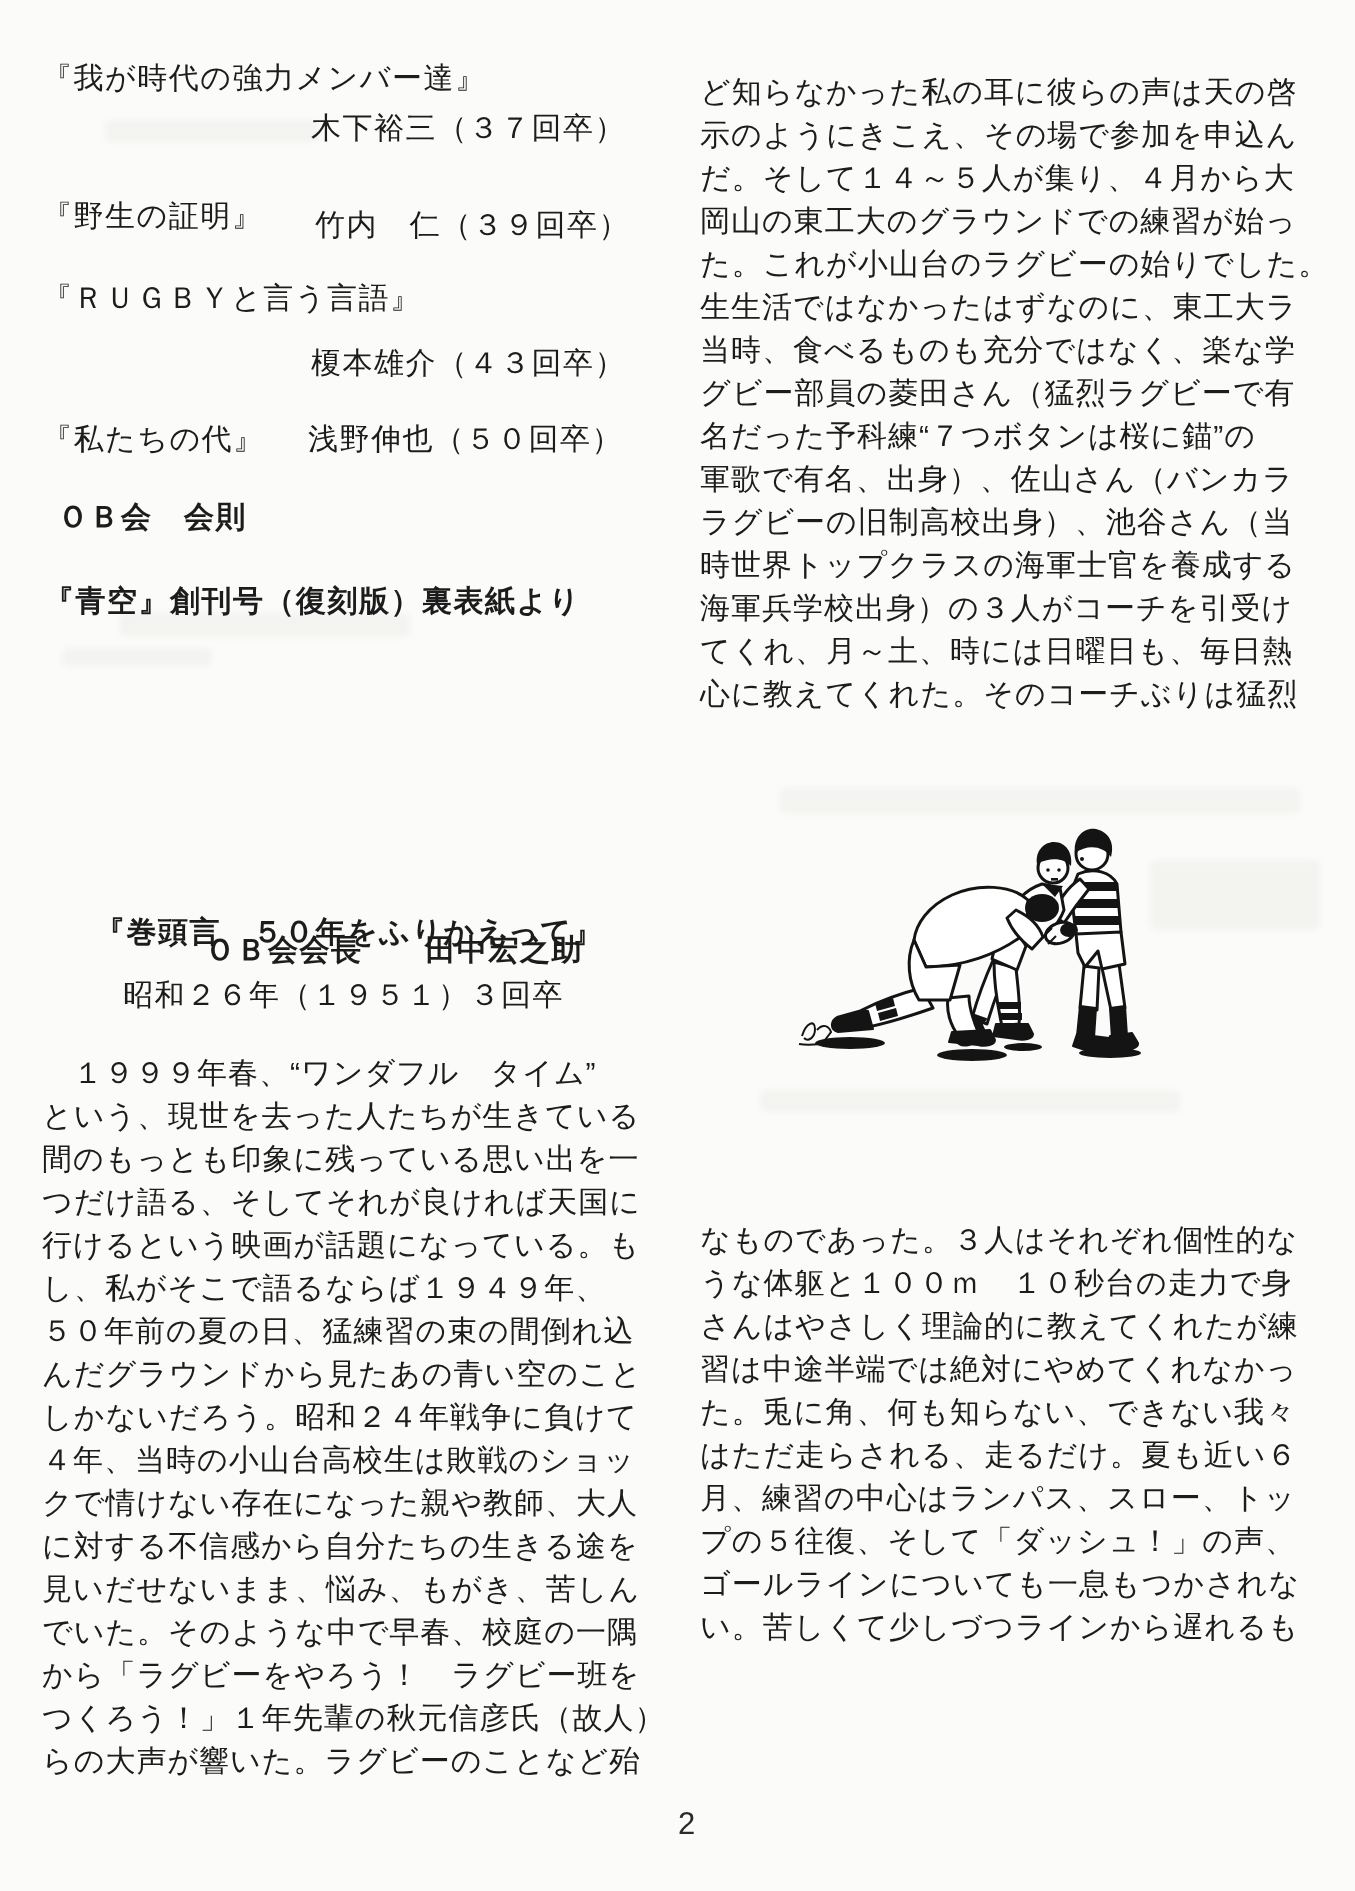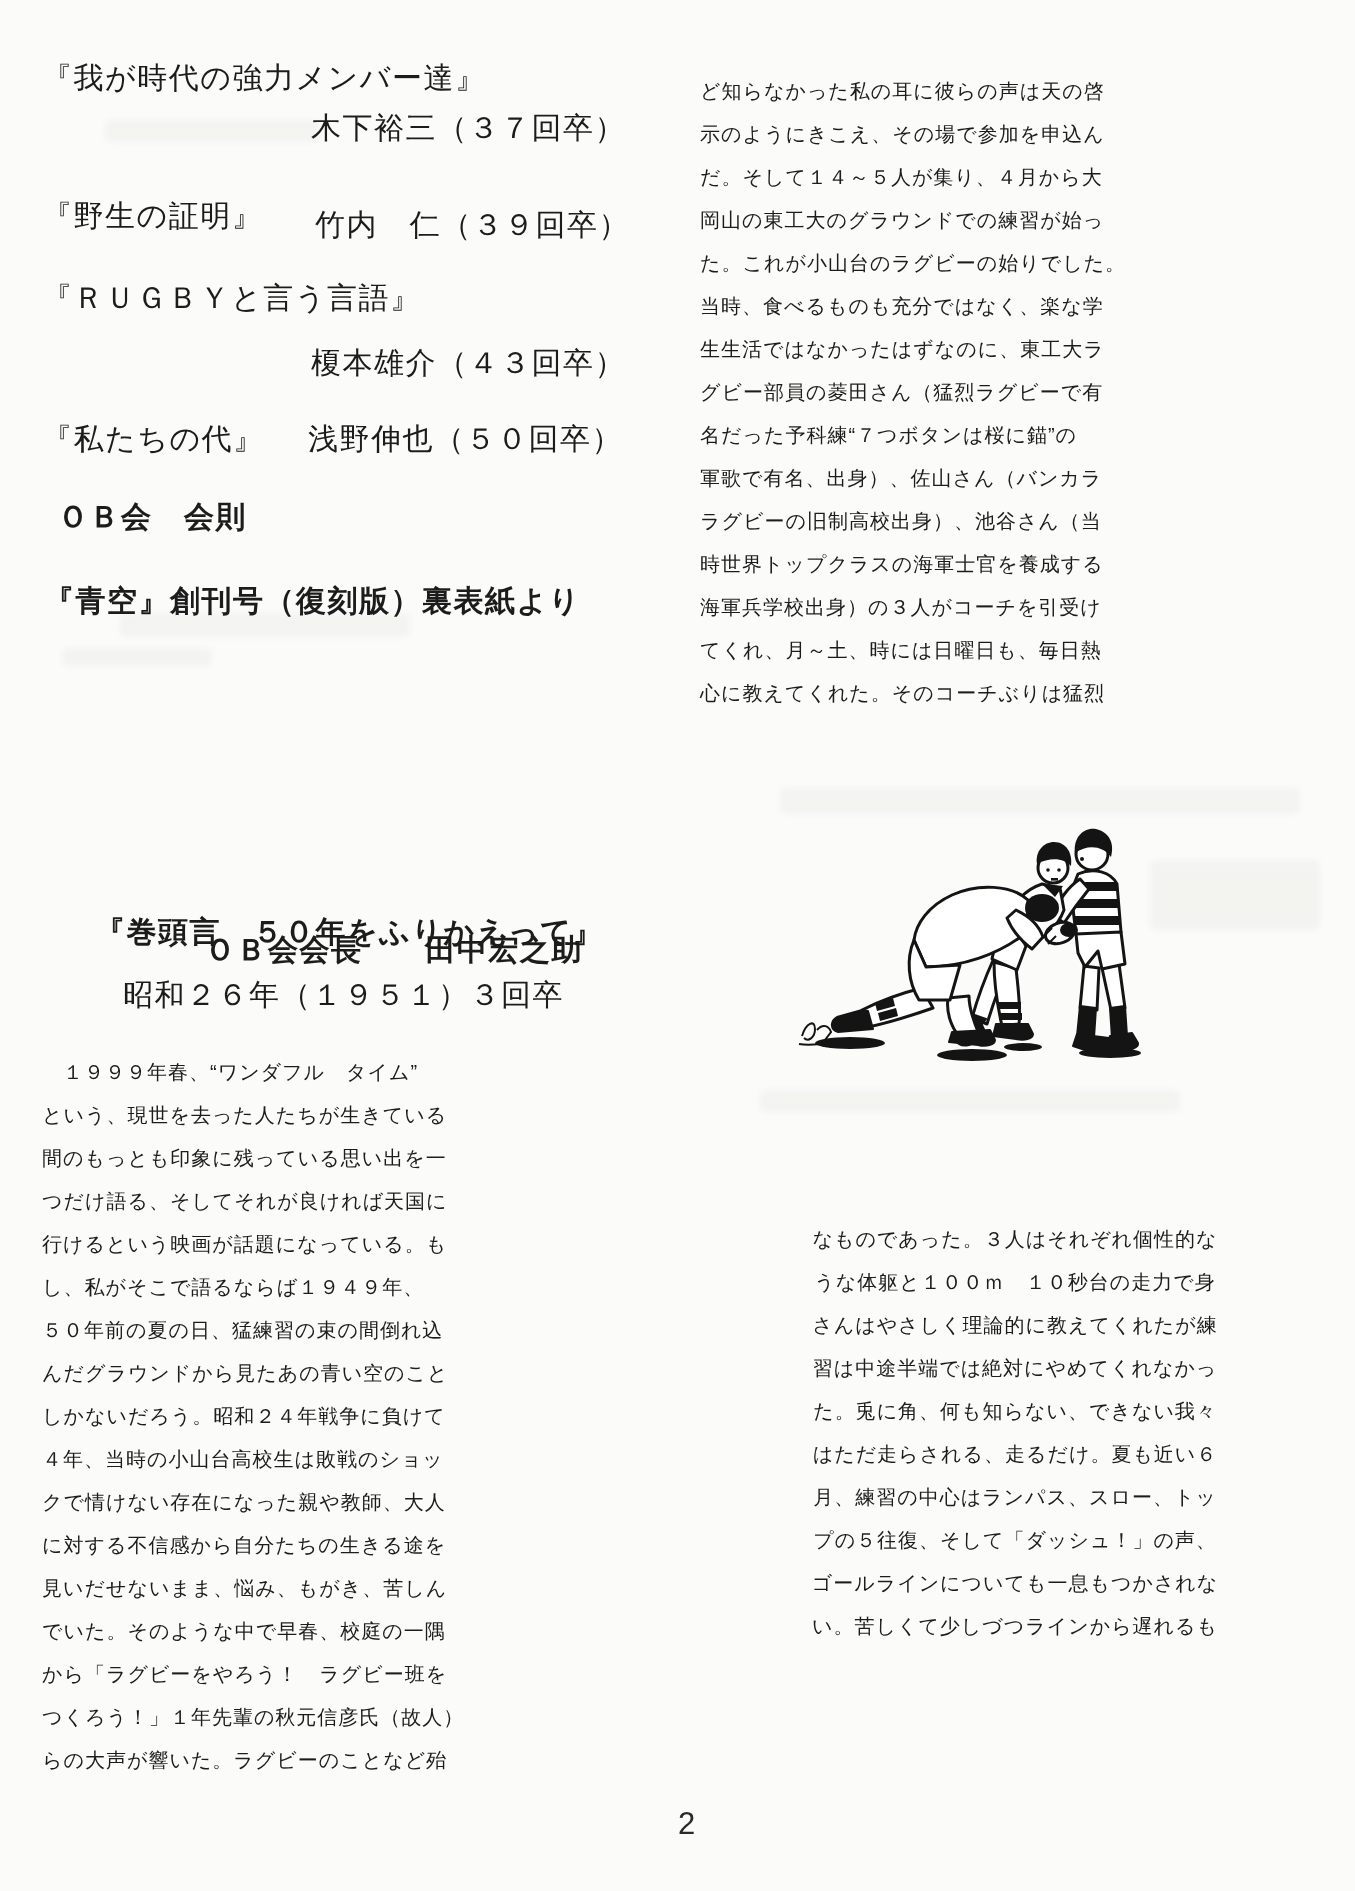--- a/index.html
+++ b/index.html
@@ -11,21 +11,21 @@
     font-family:Liberation Sans, sans-serif;
     color:#1c1c1c;
     overflow:hidden;
     padding-left:18px;
   }
   .abs{position:absolute;white-space:pre;}
   .t{font-size:30px;letter-spacing:1.5px;}
   .bold{font-weight:700;}
   .para{position:absolute;}
   .ln{
-    font-size:20px;
+    font-size:30px;
     line-height:43px;
     height:43px;
     letter-spacing:1px;
     white-space:pre;
   }
   .pageno{
     position:absolute;left:0;right:0;top:1806px;
     text-align:center;font-size:31px;color:#2a2a2a;
   }
   
@@ -83,22 +83,22 @@
     <div class="ln">つくろう！」１年先輩の秋元信彦氏（故人）</div>
     <div class="ln">らの大声が響いた。ラグビーのことなど殆</div>
   </div>
 
   <div class="para" style="left:700px;top:70px;width:630px;">
     <div class="ln">ど知らなかった私の耳に彼らの声は天の啓</div>
     <div class="ln">示のようにきこえ、その場で参加を申込ん</div>
     <div class="ln">だ。そして１４～５人が集り、４月から大</div>
     <div class="ln">岡山の東工大のグラウンドでの練習が始っ</div>
     <div class="ln">た。これが小山台のラグビーの始りでした。</div>
+    <div class="ln">生生活ではなかったはずなのに、東工大ラ</div>
     <div class="ln">当時、食べるものも充分ではなく、楽な学</div>
-    <div class="ln">生生活ではなかったはずなのに、東工大ラ</div>
     <div class="ln">グビー部員の菱田さん（猛烈ラグビーで有</div>
     <div class="ln">名だった予科練“７つボタンは桜に錨”の</div>
     <div class="ln">軍歌で有名、出身）、佐山さん（バンカラ</div>
     <div class="ln">ラグビーの旧制高校出身）、池谷さん（当</div>
     <div class="ln">時世界トップクラスの海軍士官を養成する</div>
     <div class="ln">海軍兵学校出身）の３人がコーチを引受け</div>
     <div class="ln">てくれ、月～土、時には日曜日も、毎日熱</div>
     <div class="ln">心に教えてくれた。そのコーチぶりは猛烈</div>
   </div>
 
@@ -173,21 +173,21 @@
 
     <g stroke="#141414" stroke-width="3">
       <ellipse cx="280" cy="121" rx="15" ry="10" transform="rotate(-20 280 121)" fill="#ffffff"></ellipse>
       <ellipse cx="289" cy="118" rx="9" ry="7" fill="#141414" stroke="none"></ellipse>
       <path d="M272,116 L262,126 M276,124 L268,132" stroke-width="2" fill="none"></path>
     </g>
 
     <path d="M22,224 C26,211 35,207 35,217 C35,226 28,230 24,226 M37,218 C43,211 49,214 51,220 L45,228 M19,232 C31,234 43,232 55,230" stroke="#141414" stroke-width="2" fill="none"></path>
   </svg>
 
-  <div class="para" style="left:700px;top:1218px;width:630px;text-align:center;">
+  <div class="para" style="left:700px;top:1218px;width:630px;">
     <div class="ln">なものであった。３人はそれぞれ個性的な</div>
     <div class="ln">うな体躯と１００ｍ　１０秒台の走力で身</div>
     <div class="ln">さんはやさしく理論的に教えてくれたが練</div>
     <div class="ln">習は中途半端では絶対にやめてくれなかっ</div>
     <div class="ln">た。兎に角、何も知らない、できない我々</div>
     <div class="ln">はただ走らされる、走るだけ。夏も近い６</div>
     <div class="ln">月、練習の中心はランパス、スロー、トッ</div>
     <div class="ln">プの５往復、そして「ダッシュ！」の声、</div>
     <div class="ln">ゴールラインについても一息もつかされな</div>
     <div class="ln">い。苦しくて少しづつラインから遅れるも</div>

